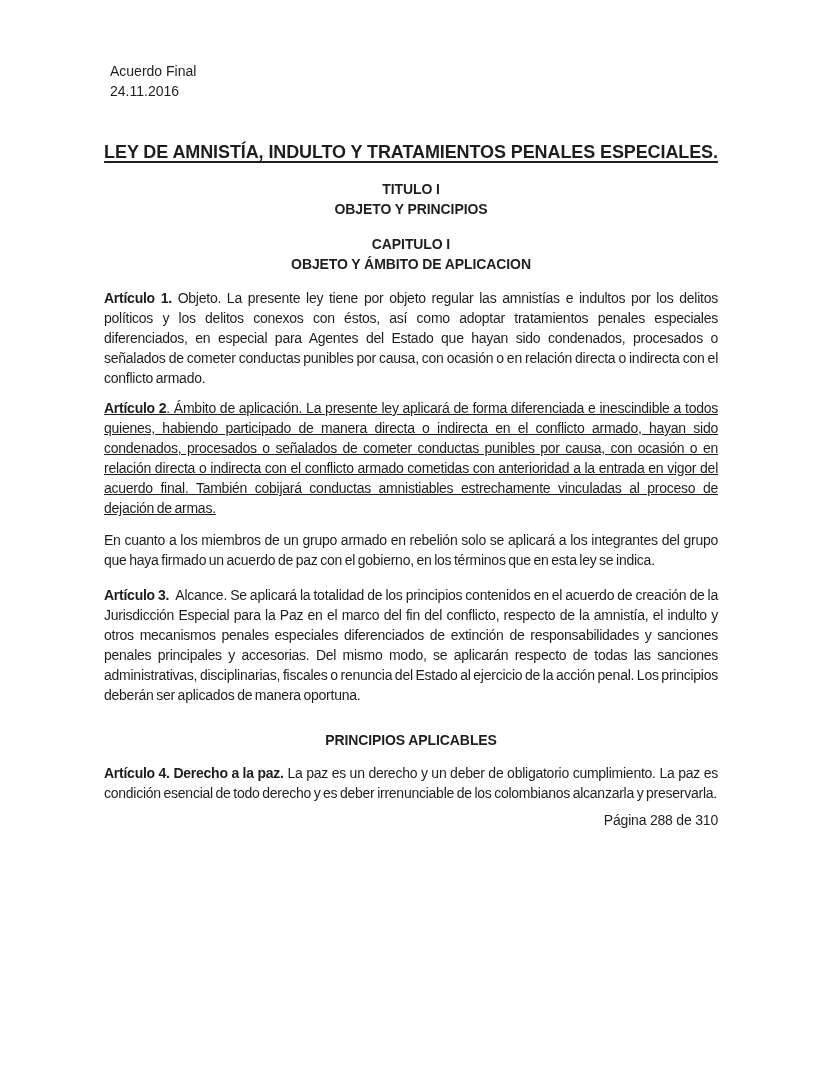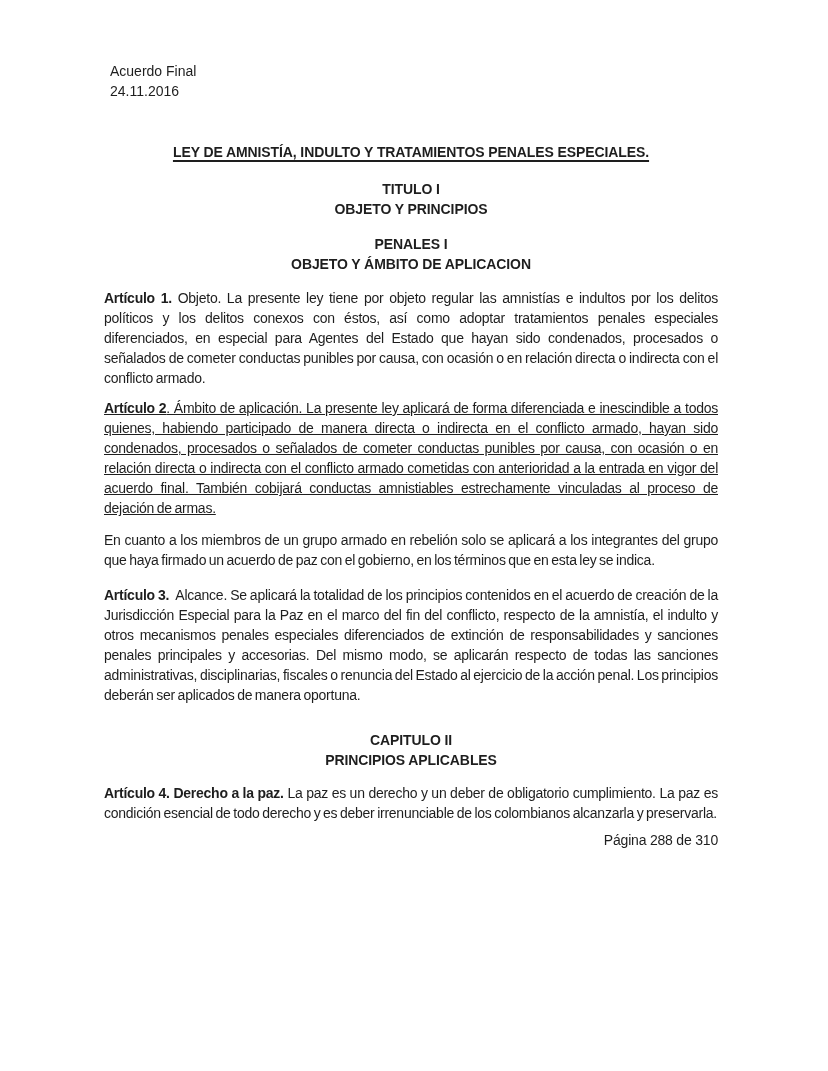--- a/index.html
+++ b/index.html
@@ -23,21 +23,21 @@
     overflow: hidden;
   }
   .doc-header {
     margin-left: 6px;
   }
   .doc-header div {
     white-space: nowrap;
   }
   .doc-title {
     margin: 41px 0 0 0;
-    font-size: 14px;
+    font-size: 18px;
     font-weight: bold;
     text-align: center;
     text-decoration: underline;
     text-decoration-thickness: 1.5px;
     text-underline-offset: 3px;
     letter-spacing: -0.1px;
   }
   .heading {
     font-weight: bold;
     text-align: center;
@@ -77,35 +77,34 @@
   </header>
 
   <h1 class="doc-title">LEY DE AMNISTÍA, INDULTO Y TRATAMIENTOS PENALES ESPECIALES.</h1>
 
   <div class="heading m-t1">
     <div>TITULO I</div>
     <div>OBJETO Y PRINCIPIOS</div>
   </div>
 
   <div class="heading m-c1">
-    <div>PENALES I</div>
+    <div>CAPITULO I</div>
     <div>OBJETO Y ÁMBITO DE APLICACION</div>
   </div>
 
   <p class="para m-art1"><b class="lead">Artículo 1.</b><span> Objeto. La presente ley tiene por objeto regular las amnistías e indultos por los delitos políticos y los delitos conexos con éstos, así como adoptar tratamientos penales especiales diferenciados, en especial para Agentes del Estado que hayan sido condenados, procesados o señalados de cometer conductas punibles por causa, con ocasión o en relación directa o indirecta con el conflicto armado.</span></p>
 
   <p class="para m-art2"><b class="lead">Artículo 2</b><span>. Ámbito de aplicación. La presente ley aplicará de forma diferenciada e inescindible a todos quienes, habiendo participado de manera directa o indirecta en el conflicto armado, hayan sido condenados, procesados o señalados de cometer conductas punibles por causa, con ocasión o en relación directa o indirecta con el conflicto armado cometidas con anterioridad a la entrada en vigor del acuerdo final. También cobijará conductas amnistiables estrechamente vinculadas al proceso de dejación de armas.</span></p>
 
 
   <p class="para m-encuanto">En cuanto a los miembros de un grupo armado en rebelión solo se aplicará a los integrantes del grupo que haya firmado un acuerdo de paz con el gobierno, en los términos que en esta ley se indica.</p>
 
   <p class="para m-art3"><b class="lead">Artículo 3.</b><span> &nbsp;Alcance. Se aplicará la totalidad de los principios contenidos en el acuerdo de creación de la Jurisdicción Especial para la Paz en el marco del fin del conflicto, respecto de la amnistía, el indulto y otros mecanismos penales especiales diferenciados de extinción de responsabilidades y sanciones penales principales y accesorias. Del mismo modo, se aplicarán respecto de todas las sanciones administrativas, disciplinarias, fiscales o renuncia del Estado al ejercicio de la acción penal. Los principios deberán ser aplicados de manera oportuna.</span></p>
 
   <div class="heading m-c2">
-    <div>CAPITULO II</div>
     <div>PRINCIPIOS APLICABLES</div>
   </div>
 
   <p class="para m-art4"><b class="lead">Artículo 4. Derecho a la paz.</b><span> La paz es un derecho y un deber de obligatorio cumplimiento. La paz es condición esencial de todo derecho y es deber irrenunciable de los colombianos alcanzarla y preservarla.</span></p>
 
 
   <div class="page-footer">Página 288 de 310</div>
 
 </div>
 

